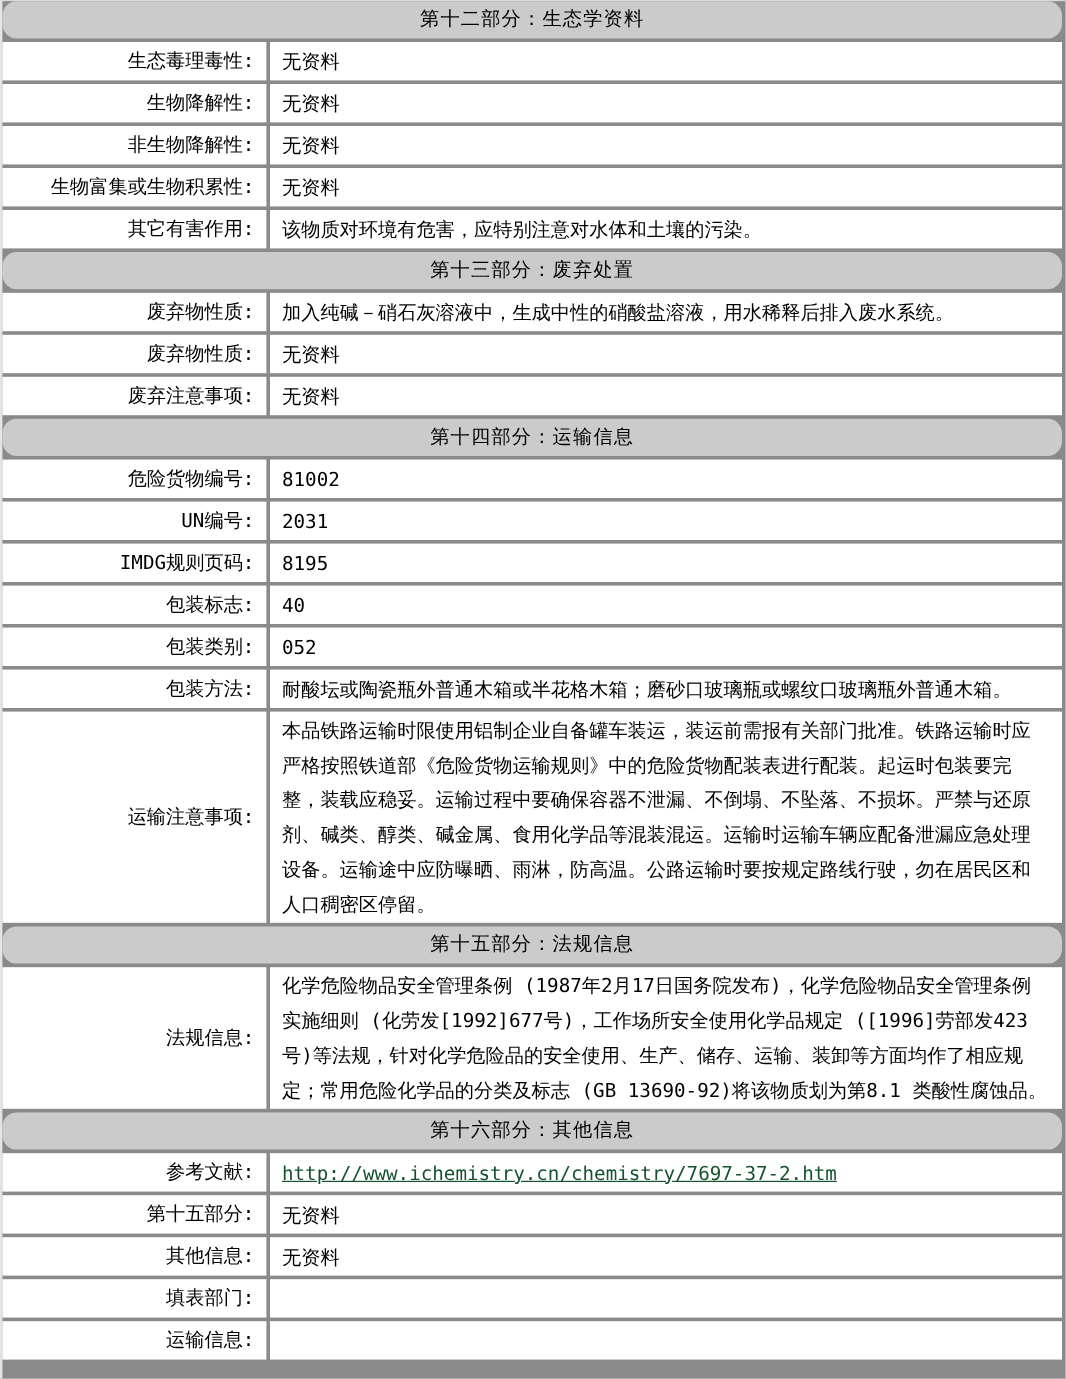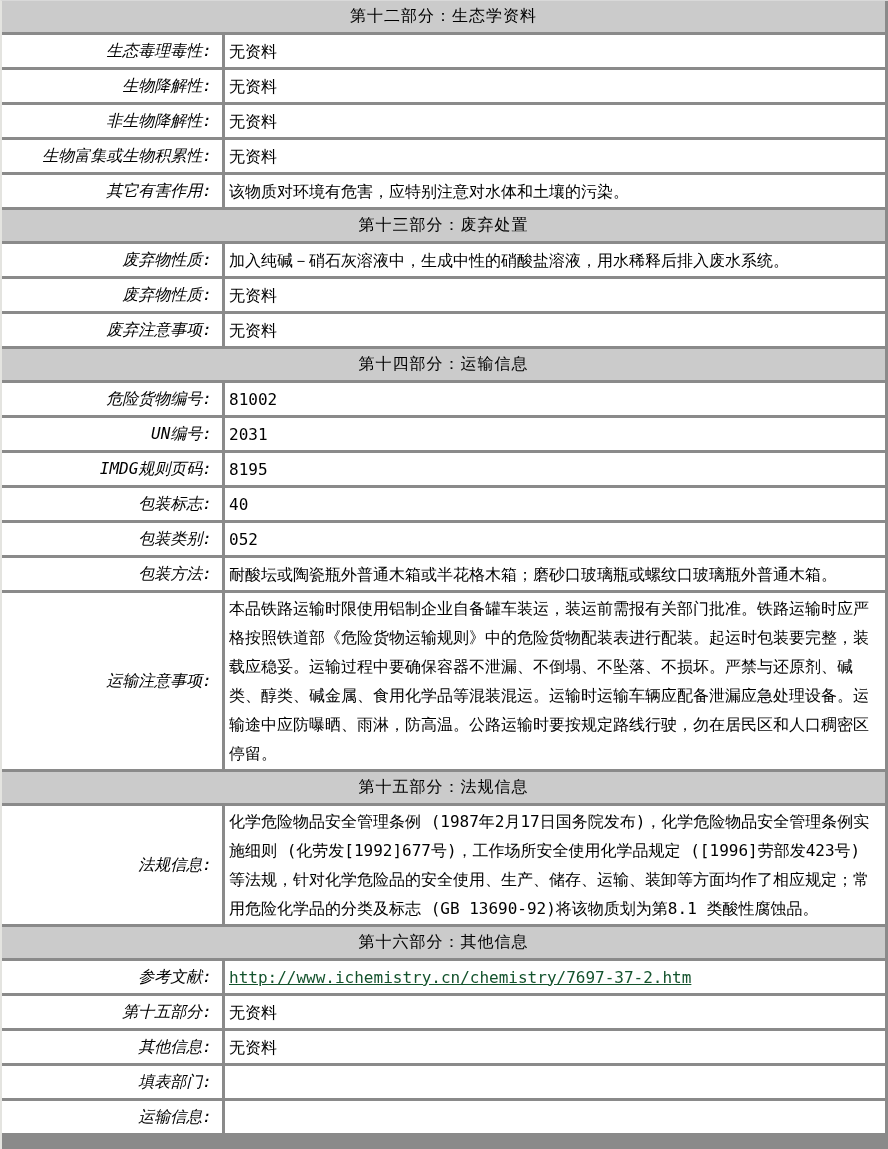--- a/index.html
+++ b/index.html
@@ -24,46 +24,46 @@
     flex-direction: column;
     gap: 3px;
   }
   .section-header {
     background: #cbcbcb;
     min-height: 31px;
     display: flex;
     align-items: center;
     justify-content: center;
     letter-spacing: 1px;
+    border-radius: 12px;
   }
   .row {
     display: flex;
     gap: 3px;
   }
   .cell {
     background: #ffffff;
     box-sizing: border-box;
   }
   .cell-label {
     width: 220px;
     flex: 0 0 220px;
     min-height: 32px;
     display: flex;
     align-items: center;
     justify-content: flex-end;
     padding: 1px 10px 1px 4px;
     text-align: right;
-    font-style: italic;
   }
   .cell-value {
     flex: 1 1 auto;
     min-height: 32px;
     display: flex;
     align-items: center;
-    padding: 1px 12px 1px 4px;
+    padding: 1px 12px 1px 10px;
   }
   .cell-value .text {
     line-height: 29px;
     word-break: break-all;
   }
   a.ref-link {
     color: #14532d;
     text-decoration: underline;
     cursor: pointer;
     line-height: 29px;

